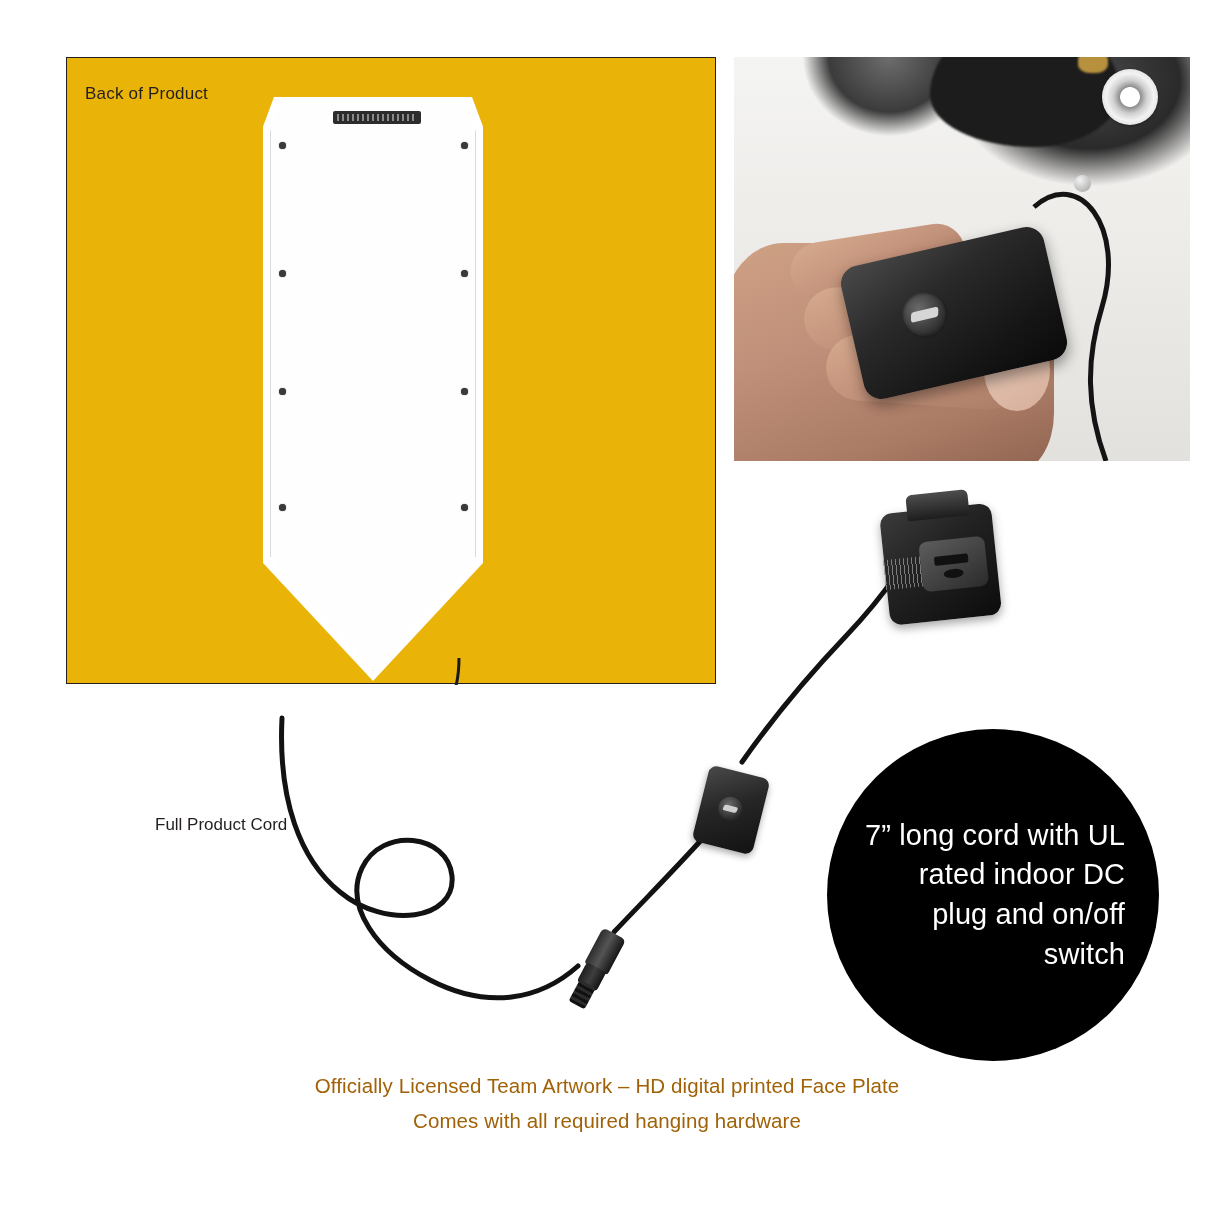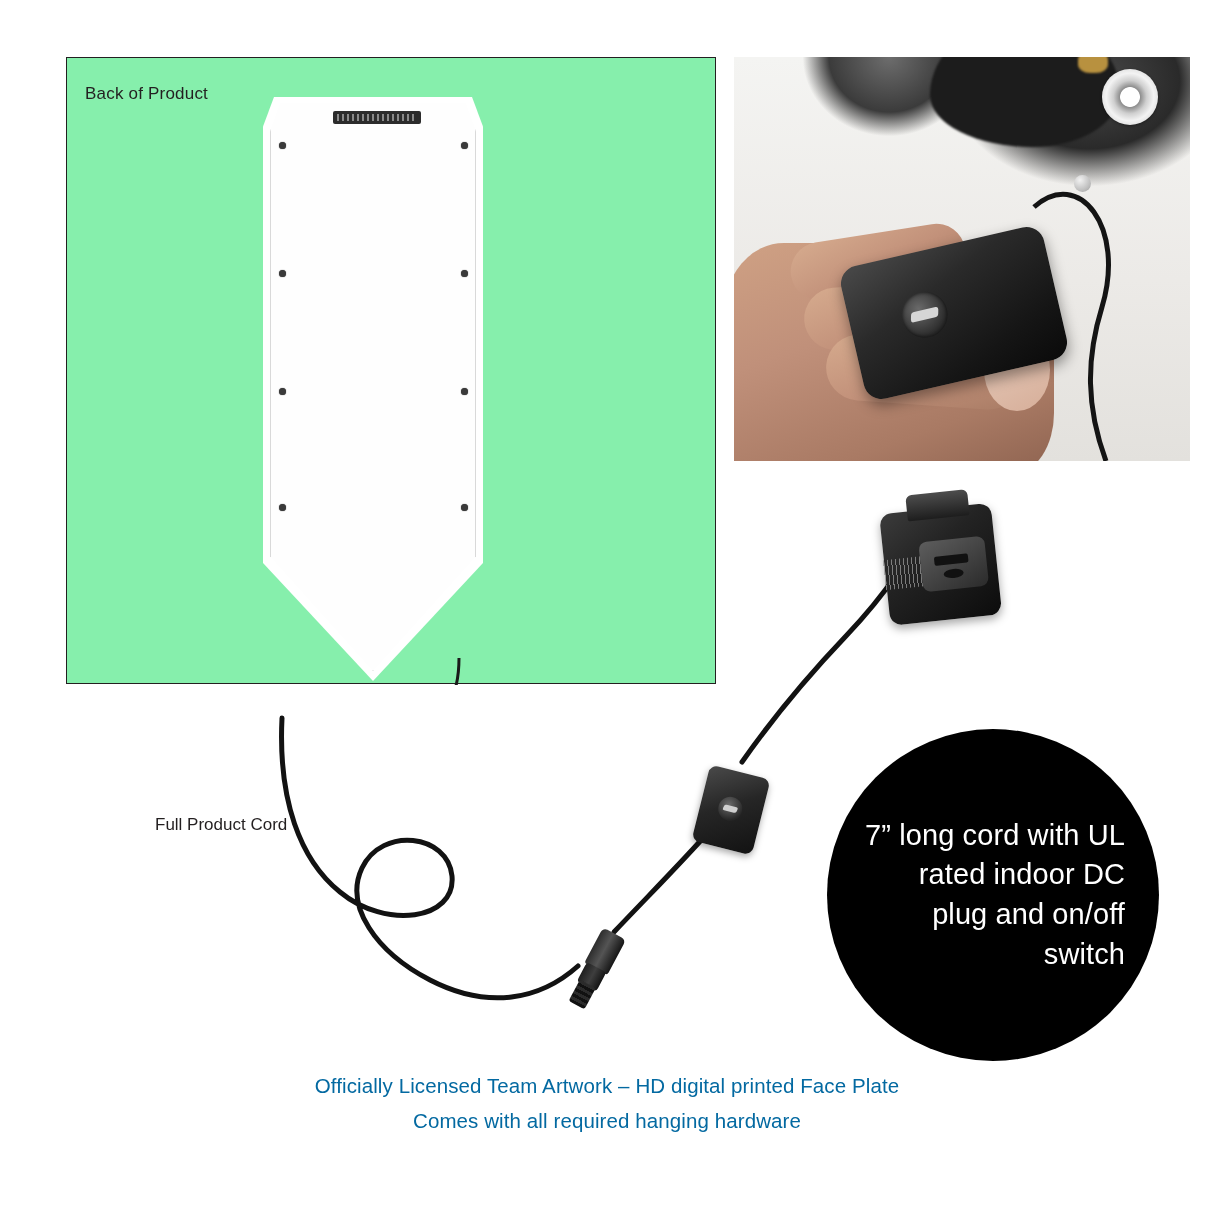--- a/index.html
+++ b/index.html
@@ -17,21 +17,21 @@
   }
 
   
   .back-panel {
     position: absolute;
     left: 66px;
     top: 57px;
     width: 650px;
     height: 627px;
     border: 1px solid #231f20;
-    background: #86efac;
+    background: #eab308;
     box-sizing: border-box;
   }
   .back-panel-label {
     position: absolute;
     left: 18px;
     top: 26px;
     font-size: 17px;
     color: #231f20;
     letter-spacing: 0.2px;
   }
@@ -402,21 +402,21 @@
   
   .captions {
     position: absolute;
     left: 0;
     top: 1068px;
     width: 1214px;
     text-align: center;
   }
   .caption-line {
     font-size: 20.5px;
-    color: #0369a1;
+    color: #a16207;
     line-height: 1.72;
     letter-spacing: 0.1px;
   }
 </style>
 </head>
 <body>
 
 <div class="back-panel">
   <div class="back-panel-label">Back of Product</div>
 

